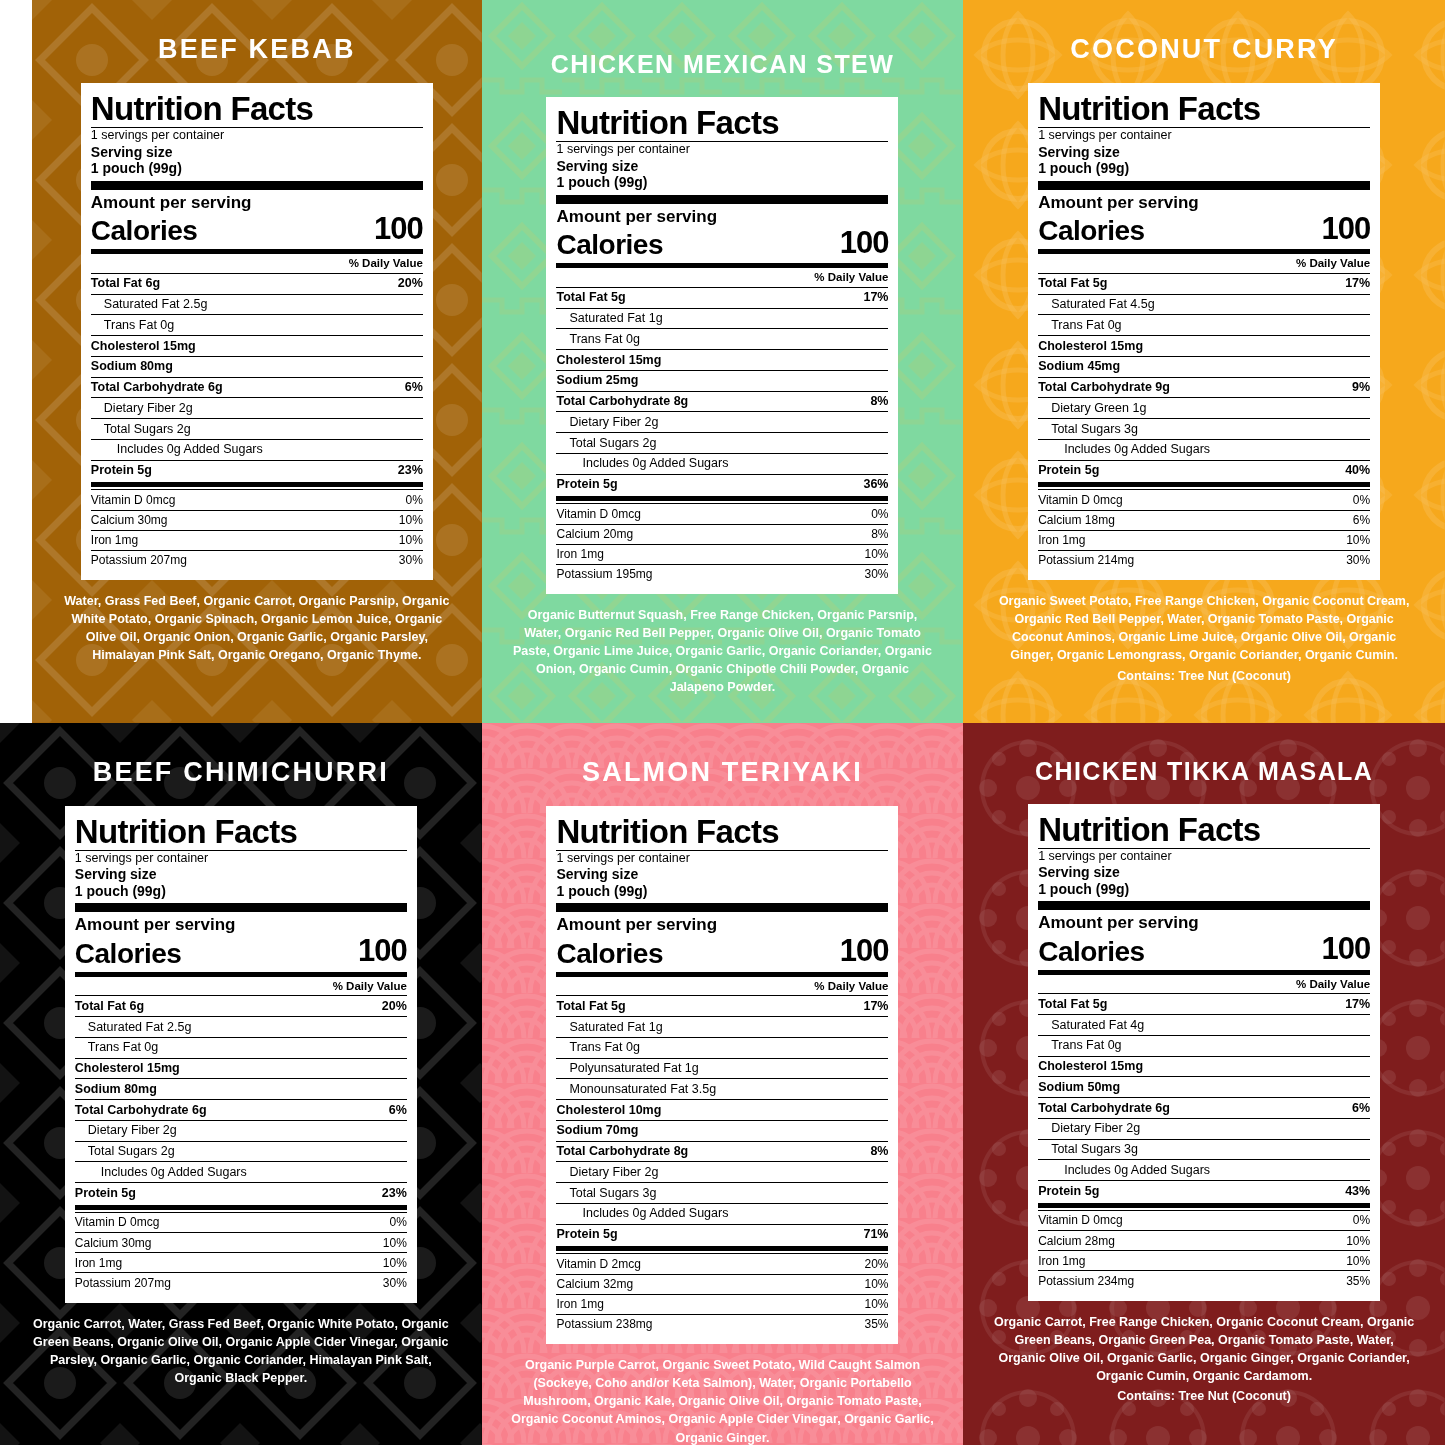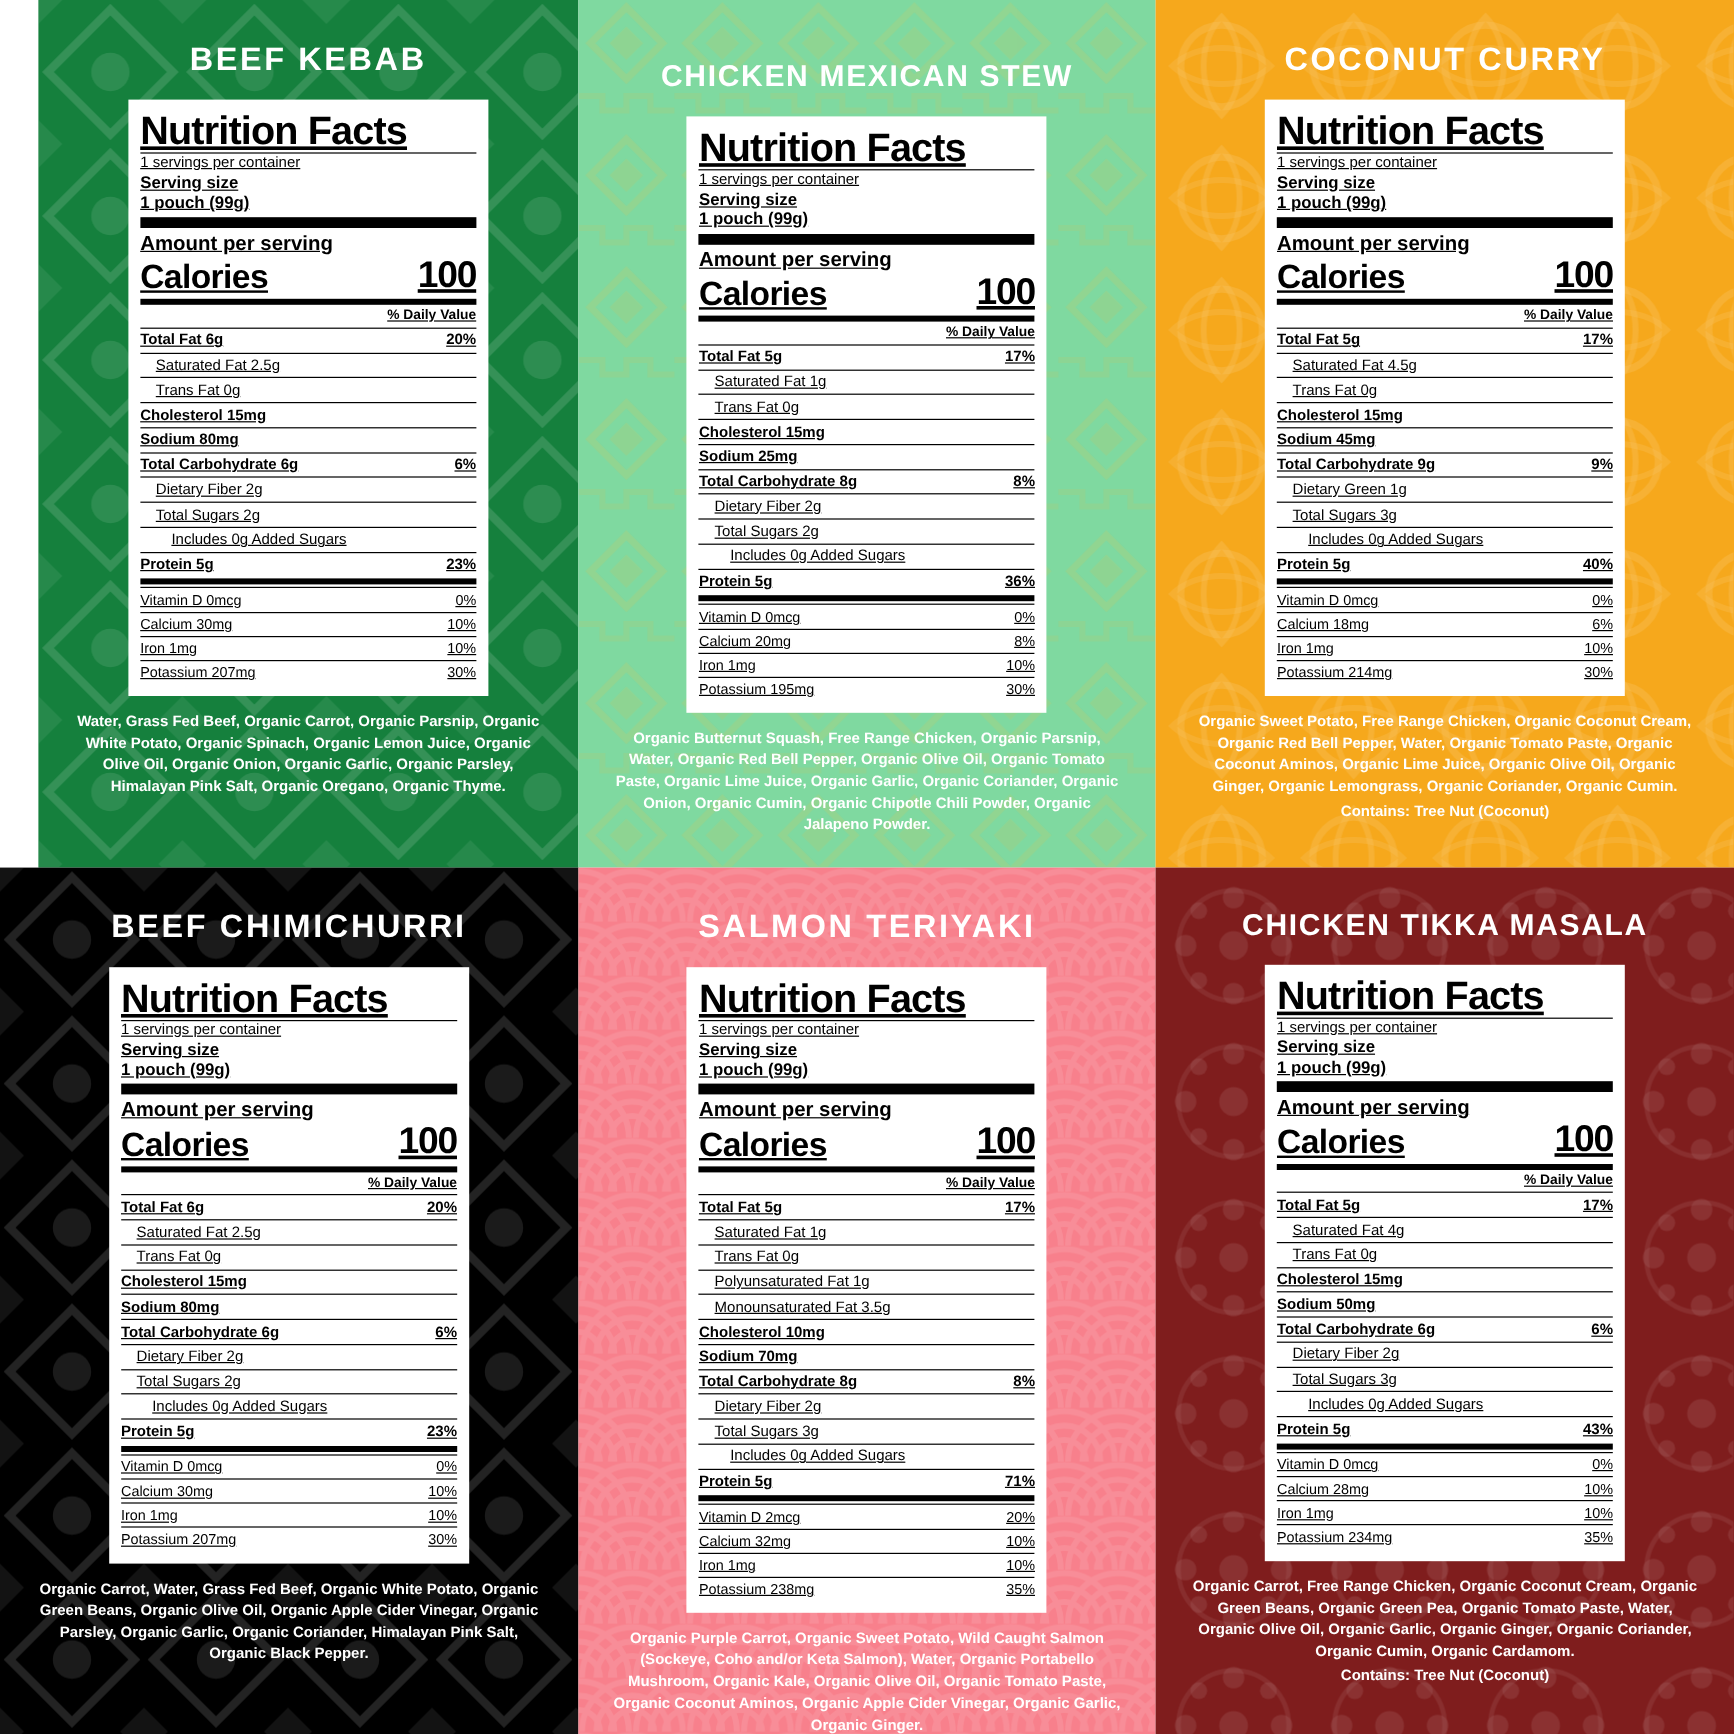--- a/index.html
+++ b/index.html
@@ -46,27 +46,26 @@
     text-transform: uppercase;
     margin-bottom: 18px;
     white-space: nowrap;
   }
   .ptitle.small { font-size: 25px; letter-spacing: 1.4px; }
 
   
   .nf {
     background: #fff;
     color: #000;
-    width: 300px;
+    width: 352px;
     padding: 9px 10px 10px 10px;
     font-family: "Liberation Sans", sans-serif;
     font-size: 12.5px;
     line-height: 1.18;
     text-align: left;
-    text-decoration: underline;
   }
   .nf .title {
     font-size: 33px;
     font-weight: bold;
     letter-spacing: -0.7px;
     line-height: 1.0;
     margin-bottom: 2px;
   }
   .nf .servings { font-size: 12.5px; padding-bottom: 1px; }
   .nf .sizerow {
@@ -108,21 +107,21 @@
     margin-top: 12px;
     padding: 0 14px;
     max-width: 470px;
   }
   .contains { display: block; margin-top: 2px; }
 </style>
 </head>
 <body>
 
 <div class="grid" id="grid">
-    <div class="panel" style="background: #15803d; margin-left: 32px;">
+    <div class="panel" style="background: #a16207; margin-left: 32px;">
       <div class="pattern"><svg width="100%" height="100%" xmlns="http://www.w3.org/2000/svg">
           <defs>
             <pattern id="p0" width="120" height="120" patternUnits="userSpaceOnUse">
       <rect width="120" height="120" fill="none"></rect>
       <path d="M60 8 L112 60 L60 112 L8 60 Z" fill="none" stroke="#ffffff" stroke-width="7" opacity="0.45"></path>
       <circle cx="60" cy="60" r="16" fill="#ffffff" opacity="0.35"></circle>
       <path d="M0 0 L20 0 L0 20 Z" fill="#ffffff" opacity="0.25"></path>
       <path d="M120 0 L100 0 L120 20 Z" fill="#ffffff" opacity="0.25"></path>
       <path d="M0 120 L20 120 L0 100 Z" fill="#ffffff" opacity="0.25"></path>
       <path d="M120 120 L100 120 L120 100 Z" fill="#ffffff" opacity="0.25"></path>

